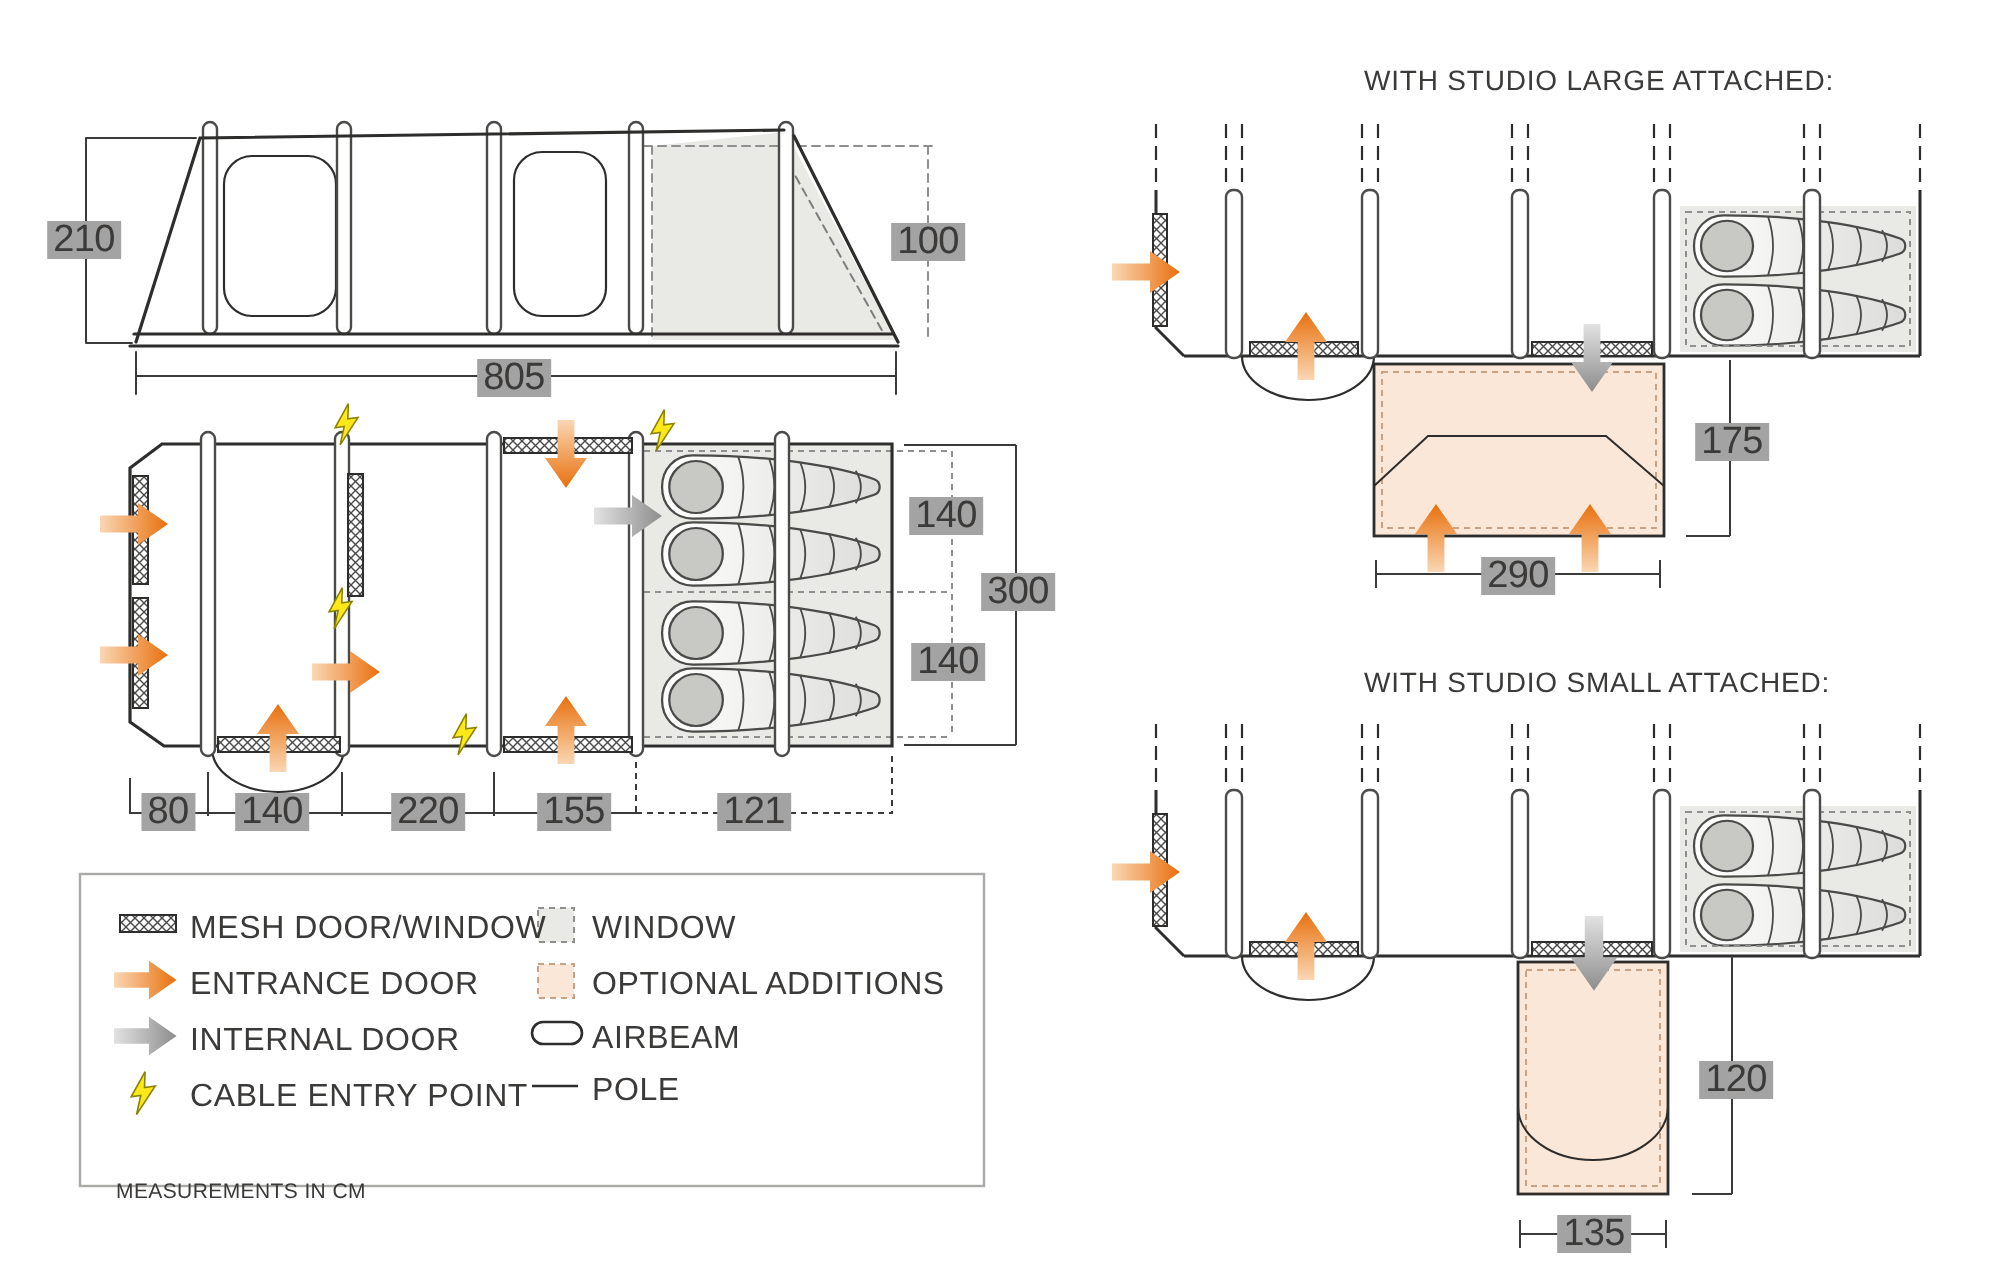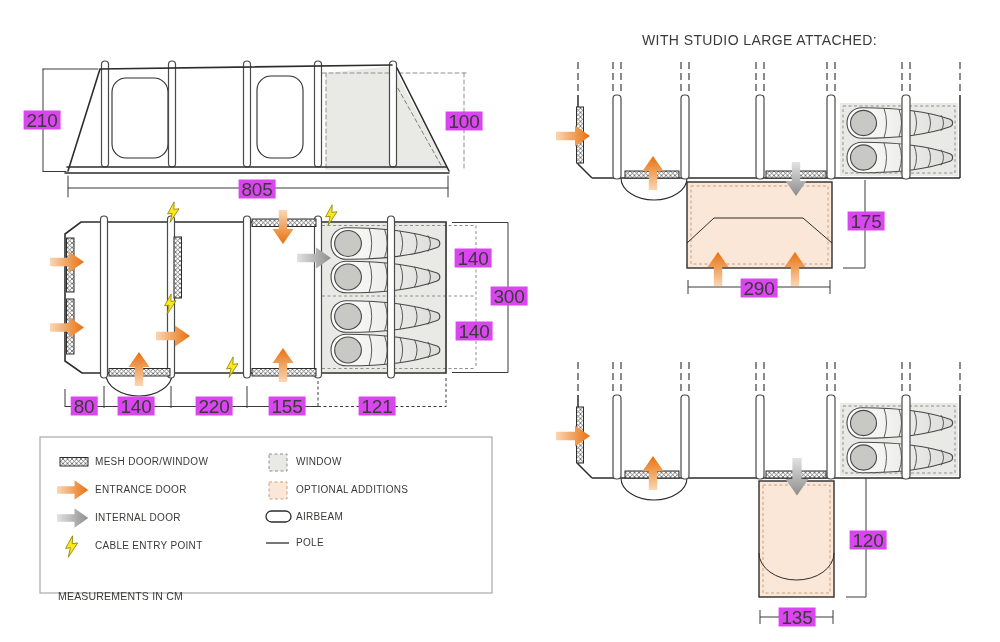--- a/index.html
+++ b/index.html
@@ -3,25 +3,25 @@
 <meta charset="utf-8">
 <style>
   html,body{margin:0;padding:0;background:#fff;}
   #stage{
     position:relative;width:1000px;height:642px;background:#ffffff;overflow:hidden;
     font-family:"Liberation Sans","DejaVu Sans",sans-serif;color:#3b3a39;
   }
   #art{position:absolute;left:0;top:0;}
   .lbl{position:absolute;white-space:nowrap;color:#3b3a39;}
   .dim{
-    font-size:19px;line-height:1;background:#d946ef;padding:0 3px;
+    font-size:19px;line-height:1;background:#a3a3a3;padding:0 3px;
     transform:translate(-50%,-50%);letter-spacing:-0.3px;
   }
   .title{font-size:14px;letter-spacing:0.4px;line-height:1;}
-  .leg{font-size:10px;letter-spacing:0.3px;line-height:1.1;}
+  .leg{font-size:16px;letter-spacing:0.3px;line-height:1.1;}
   .note{font-size:10.5px;letter-spacing:0.2px;line-height:1;}
 </style>
 </head>
 <body>
 
 <div id="stage">
 
 <svg id="art" width="1000" height="642" viewBox="0 0 1000 642">
   <defs>
     <pattern id="meshpat" patternUnits="userSpaceOnUse" width="4.5" height="4.5">
@@ -211,24 +211,25 @@
 
   <span class="lbl dim" style="left:473px;top:258px">140</span>
   <span class="lbl dim" style="left:509px;top:296px">300</span>
   <span class="lbl dim" style="left:474px;top:331px">140</span>
   <span class="lbl dim" style="left:84px;top:406px">80</span>
   <span class="lbl dim" style="left:136px;top:406px">140</span>
   <span class="lbl dim" style="left:214px;top:406px">220</span>
   <span class="lbl dim" style="left:287px;top:406px">155</span>
   <span class="lbl dim" style="left:377px;top:406px">121</span>
 
-  <span class="lbl title" style="left:642px;top:33px">WITH STUDIO LARGE ATTACHED:</span>
+  <span class="lbl title" style="left:682px;top:33px">WITH STUDIO LARGE ATTACHED:</span>
   <span class="lbl dim" style="left:866px;top:221px">175</span>
   <span class="lbl dim" style="left:759px;top:288px">290</span>
 
+  <span class="lbl title" style="left:682px;top:334px">WITH STUDIO SMALL ATTACHED:</span>
   <span class="lbl dim" style="left:868px;top:540px">120</span>
   <span class="lbl dim" style="left:797px;top:617px">135</span>
 
   <span class="lbl leg" style="left:95px;top:456px">MESH DOOR/WINDOW</span>
   <span class="lbl leg" style="left:95px;top:484px">ENTRANCE DOOR</span>
   <span class="lbl leg" style="left:95px;top:512px">INTERNAL DOOR</span>
   <span class="lbl leg" style="left:95px;top:540px">CABLE ENTRY POINT</span>
   <span class="lbl note" style="left:58px;top:591px">MEASUREMENTS IN CM</span>
   <span class="lbl leg" style="left:296px;top:456px">WINDOW</span>
   <span class="lbl leg" style="left:296px;top:484px">OPTIONAL ADDITIONS</span>

